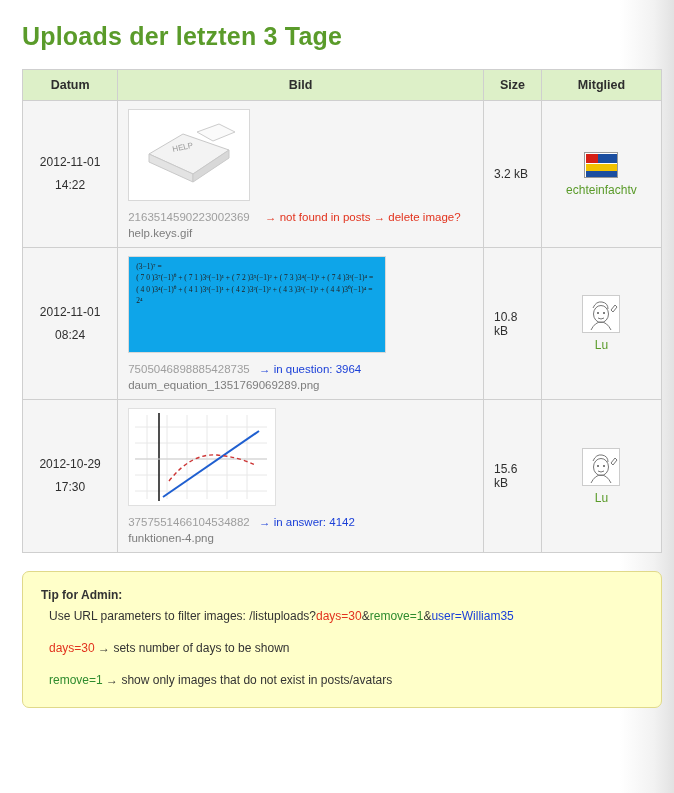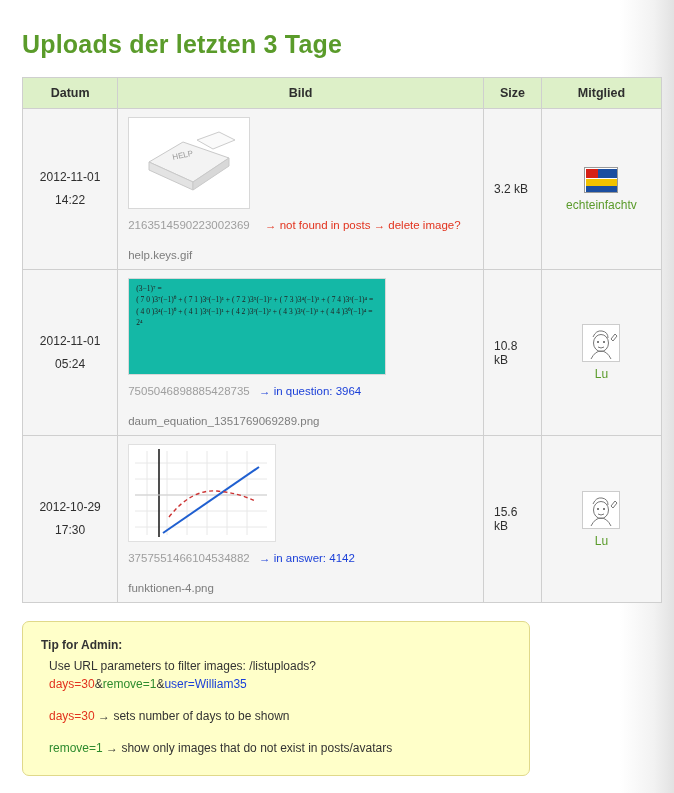--- a/index.html
+++ b/index.html
@@ -14,21 +14,21 @@
     position: relative;
     overflow: hidden;
   }
   .page {
     padding: 18px 14px 0 22px;
   }
   .page-title {
     color: #5a9b2a;
     font-size: 25px;
     font-weight: bold;
-    margin: 12px 0 18px 0;
+    margin: 4px 0 18px 0;
     letter-spacing: 0.2px;
   }
   table.uploads {
     width: 640px;
     border-collapse: collapse;
     border: 1px solid #cfcfcf;
     background: #ffffff;
     font-size: 12px;
   }
   table.uploads th {
@@ -79,21 +79,21 @@
   .meta-line {
     margin-top: 10px;
     font-size: 11.5px;
     color: #9a9a9a;
     white-space: nowrap;
   }
   .meta-line .hashnum { color: #9e9e9e; }
   .note-red { color: #e2331e; margin-left: 12px; }
   .note-blue { color: #1a3fd8; margin-left: 6px; }
   .filename {
-    margin-top: 18px;
+    margin-top: 4px;
     font-size: 11.5px;
     color: #7d7d7d;
   }
   .avatar-box {
     display: inline-block;
     margin-bottom: 5px;
   }
   .member-name {
     display: block;
     color: #5a9b2a;
@@ -116,21 +116,21 @@
   .av-face {
     width: 38px; height: 38px;
     border: 1px solid #cccccc;
     background: #ffffff;
     position: relative;
   }
   
   .math-thumb {
     width: 258px; height: 97px;
     border: 1px solid #d8d8d8;
-    background: #14b8a6;
+    background: #0ea5e9;
     padding: 5px 7px;
     font-family: "Liberation Serif", serif;
     font-size: 7.5px;
     color: #222;
     overflow: hidden;
     line-height: 1.25;
   }
   .math-thumb .l1 { margin-bottom: 2px; }
   
   .help-thumb {
@@ -139,21 +139,21 @@
     position: relative;
     overflow: hidden;
   }
   
   .plot-thumb {
     width: 148px; height: 98px;
     background: #ffffff;
     border: 1px solid #e0e0e0;
   }
   .tipbox {
-    width: 508px;
+    width: 640px;
     margin: 18px 0 0 0;
     background: #ffffc9;
     border: 1px solid #e0d98a;
     border-radius: 7px;
     padding: 14px 18px 18px 18px;
     font-size: 12px;
     color: #333333;
     line-height: 1.5;
   }
   .tipbox .tip-head { font-weight: bold; margin-bottom: 3px; }
@@ -215,21 +215,21 @@
               <div class="bar-bot"></div>
             </div>
           </div>
           <a href="#" class="member-name">echteinfachtv</a>
         </td>
       </tr>
 
       <tr>
         <td class="col-date">
           <div>2012-11-01</div>
-          <div>05:24</div>
+          <div>08:24</div>
         </td>
         <td class="col-img">
           <div class="math-thumb">
             <div class="l1">(3−1)⁷ =</div>
             <div class="l1">( 7 0 )3⁷(−1)⁰ + ( 7 1 )3⁶(−1)¹ + ( 7 2 )3⁵(−1)² + ( 7 3 )3⁴(−1)³ + ( 7 4 )3³(−1)⁴ =</div>
             <div class="l1">( 4 0 )3⁴(−1)⁰ + ( 4 1 )3³(−1)¹ + ( 4 2 )3²(−1)² + ( 4 3 )3¹(−1)³ + ( 4 4 )3⁰(−1)⁴ =</div>
             <div class="l1">2⁴</div>
           </div>
           <div class="meta-line">
             <span class="hashnum">7505046898885428735</span>

